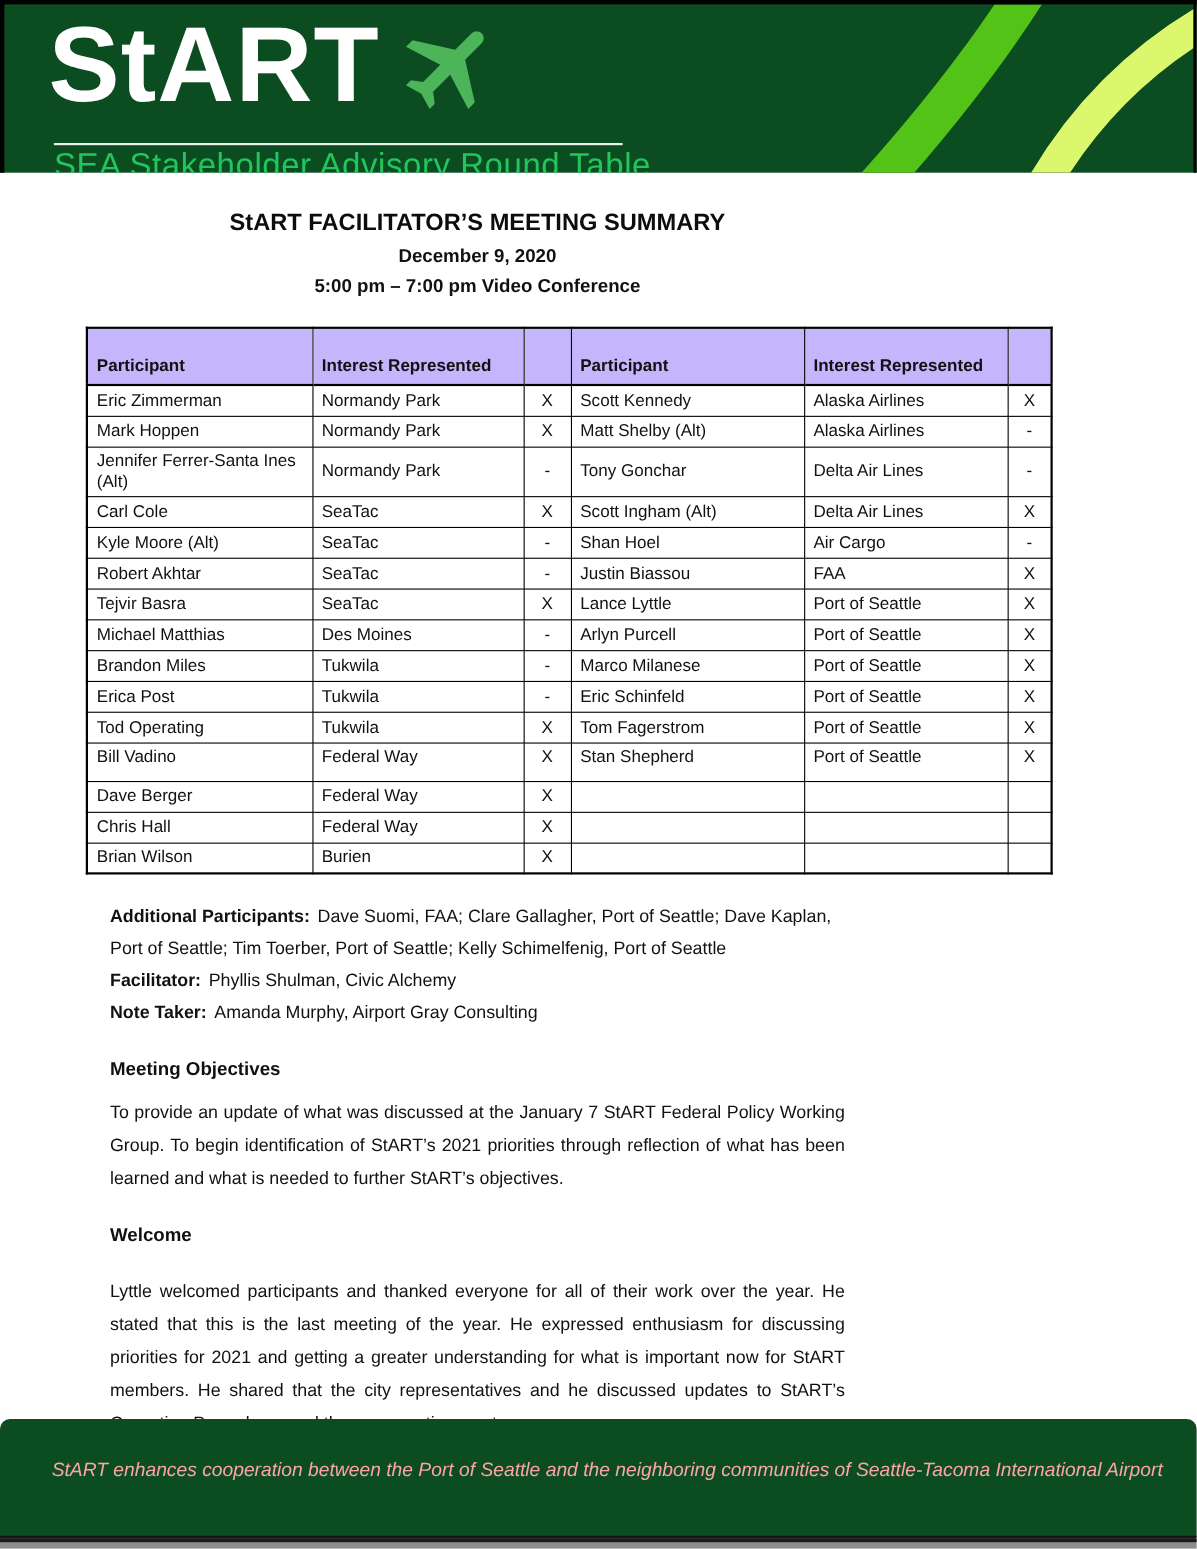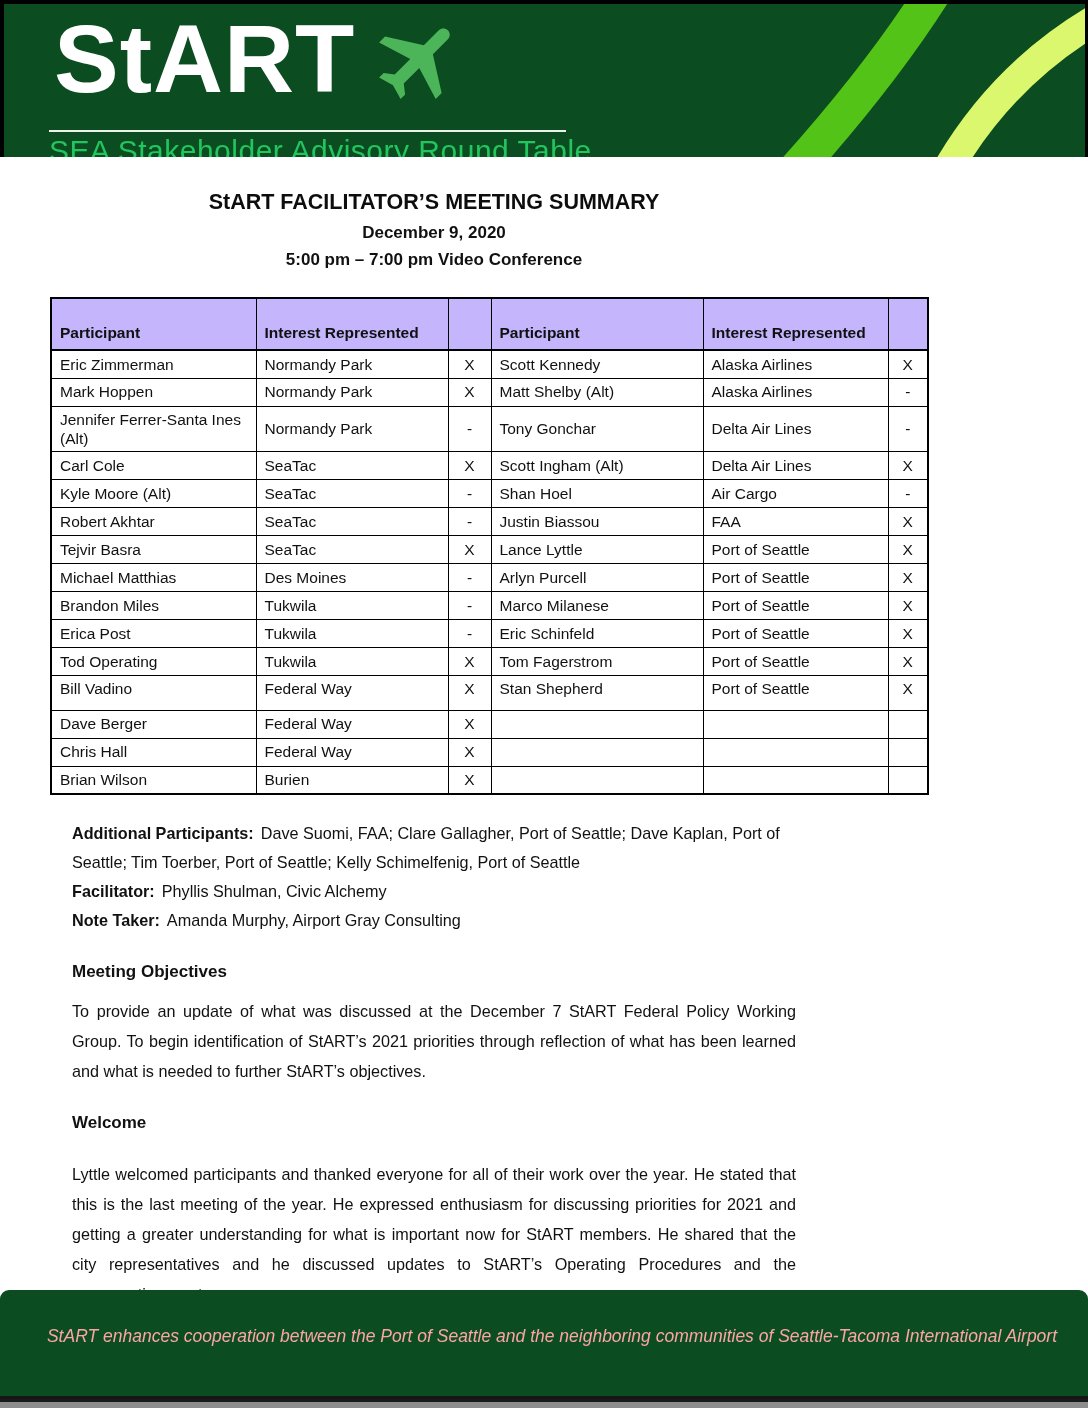--- a/index.html
+++ b/index.html
@@ -20,21 +20,21 @@
     top: 0; left: 0;
     width: 1088px;
     height: 157px;
     background: #0c4c21;
     border-top: 4px solid #000;
     border-left: 4px solid #000;
     border-right: 3px solid #000;
     overflow: hidden;
   }
   .swoosh-svg { position: absolute; top: 0; left: 0; width: 100%; height: 100%; }
-  .logo-row { position: absolute; left: 50px; top: 6px; display: flex; align-items: flex-start; }
+  .logo-row { position: absolute; left: 40px; top: 6px; display: flex; align-items: flex-start; }
   .logo-text {
     color: #ffffff;
     font-size: 97px;
     font-weight: 700;
     line-height: 1;
     letter-spacing: 1px;
   }
   .plane-wrap { margin-left: 16px; margin-top: 4px; width: 96px; height: 96px; transform: rotate(45deg); }
   .plane-wrap svg { width: 96px; height: 96px; display: block; }
   .logo-underline {
@@ -51,21 +51,21 @@
     font-weight: 500;
     letter-spacing: 0.5px;
     white-space: nowrap;
   }
 
   
   .doc-main {
     position: absolute;
     top: 157px; left: 0;
     width: 868px;
-    padding: 0 72px;
+    padding: 0 100px;
   }
   .title-block { text-align: center; margin-top: 33px; }
   .doc-title { font-size: 21.5px; font-weight: 700; color: #0d0d0d; }
   .doc-date { font-size: 17px; font-weight: 700; margin-top: 8px; }
   .doc-time { font-size: 17px; font-weight: 700; margin-top: 7px; }
 
   
   table.attendance {
     border-collapse: collapse;
     margin-left: -22px;
@@ -316,21 +316,21 @@
     </div>
     <div>
       <span class="lbl">Facilitator:</span><span>Phyllis Shulman, Civic Alchemy</span>
     </div>
     <div>
       <span class="lbl">Note Taker:</span><span>Amanda Murphy, Airport Gray Consulting</span>
     </div>
   </div>
 
   <h2 class="section-heading">Meeting Objectives</h2>
-  <p class="section-body">To provide an update of what was discussed at the December 7 StART Federal Policy Working Group. To begin identification of StART’s 2021 priorities through reflection of what has been learned and what is needed to further StART’s objectives.</p>
+  <p class="section-body">To provide an update of what was discussed at the January 7 StART Federal Policy Working Group. To begin identification of StART’s 2021 priorities through reflection of what has been learned and what is needed to further StART’s objectives.</p>
 
   <h2 class="section-heading">Welcome</h2>
   <p class="section-body spaced">Lyttle  welcomed participants and thanked everyone for all of their work over the year. He stated that this is the last meeting of the year.  He expressed enthusiasm for discussing priorities for 2021 and getting a greater understanding for what is important now for StART members.   He shared that the city representatives and he discussed updates to StART’s Operating Procedures and the conversation went</p>
 
 </main>
 
 <footer class="page-footer">
   <div class="footer-text">StART enhances cooperation between the Port of Seattle and the neighboring communities of Seattle-Tacoma International Airport</div>
 </footer>
 <div class="bottom-strip"></div>

